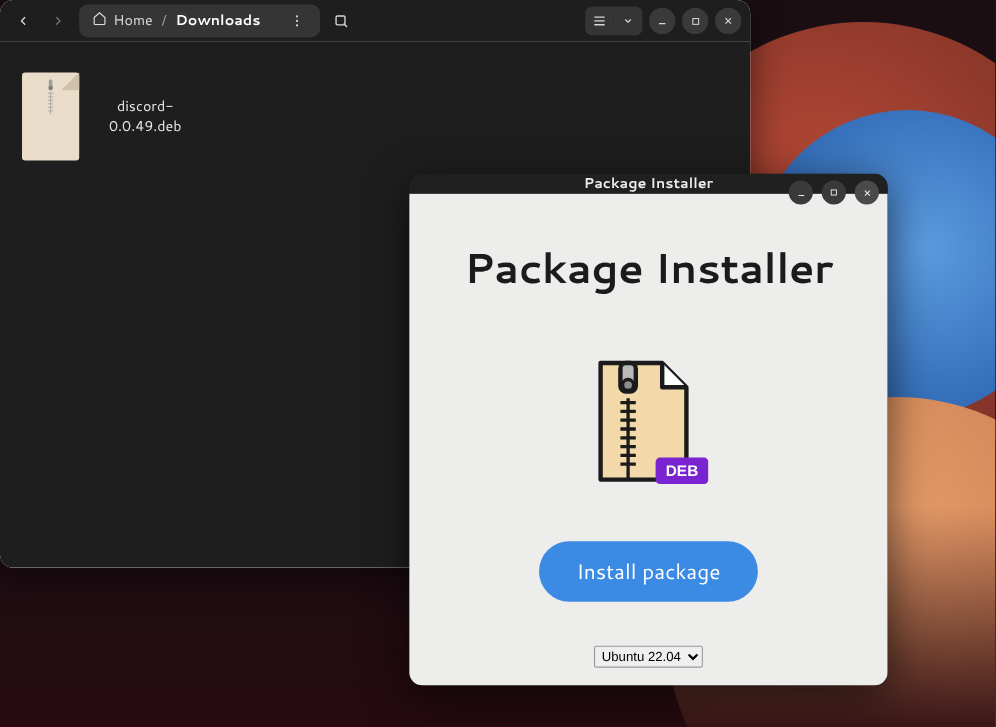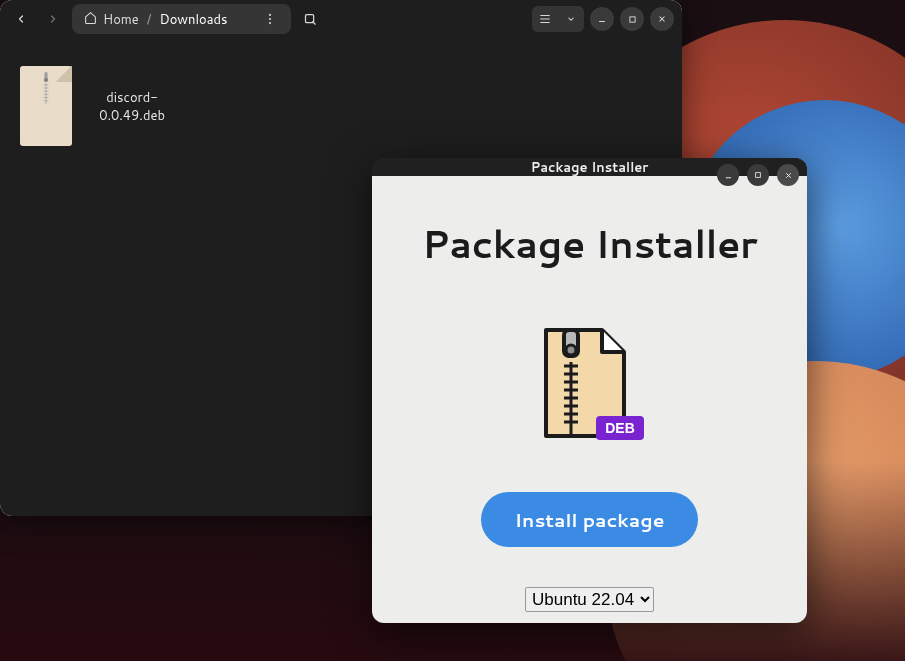--- a/index.html
+++ b/index.html
@@ -110,21 +110,21 @@
       padding: 0 10px 0 12px;
       gap: 8px;
       color: #dcdcdc;
       font-size: 13px;
     }
     .pathbar .seg {
       display: flex;
       align-items: center;
       gap: 6px;
     }
-    .pathbar .seg.current { font-weight: 400; color: #fff; justify-content: center; }
+    .pathbar .seg.current { font-weight: 700; color: #fff; justify-content: center; }
     .pathbar .sep { color: #9a9a9a; }
     .pathbar .kebab {
       margin-left: auto;
       width: 22px;
       height: 22px;
       border-radius: 6px;
       display: flex;
       align-items: center;
       justify-content: center;
       color: #cfcfcf;
@@ -249,31 +249,31 @@
     .deb-graphic {
       width: 108px;
       height: 120px;
       position: relative;
       margin-bottom: 46px;
     }
     .install-btn {
       background: #3b8ae3;
       color: #fff;
       font-size: 19px;
-      font-weight: 700;
+      font-weight: 400;
       border: none;
       border-radius: 28px;
       padding: 14px 34px;
       cursor: pointer;
       font-family: Cantarell, Ubuntu, sans-serif;
     }
     .os-select {
       margin-top: 40px;
       font-family: sans-serif;
-      font-size: 17px;
+      font-size: 12px;
       background: #efefef;
       border: 1px solid #999;
       border-radius: 2px;
       padding: 1px 2px;
     }
   </style>
 </head>
 <body>
 
 <div class="wallpaper">

